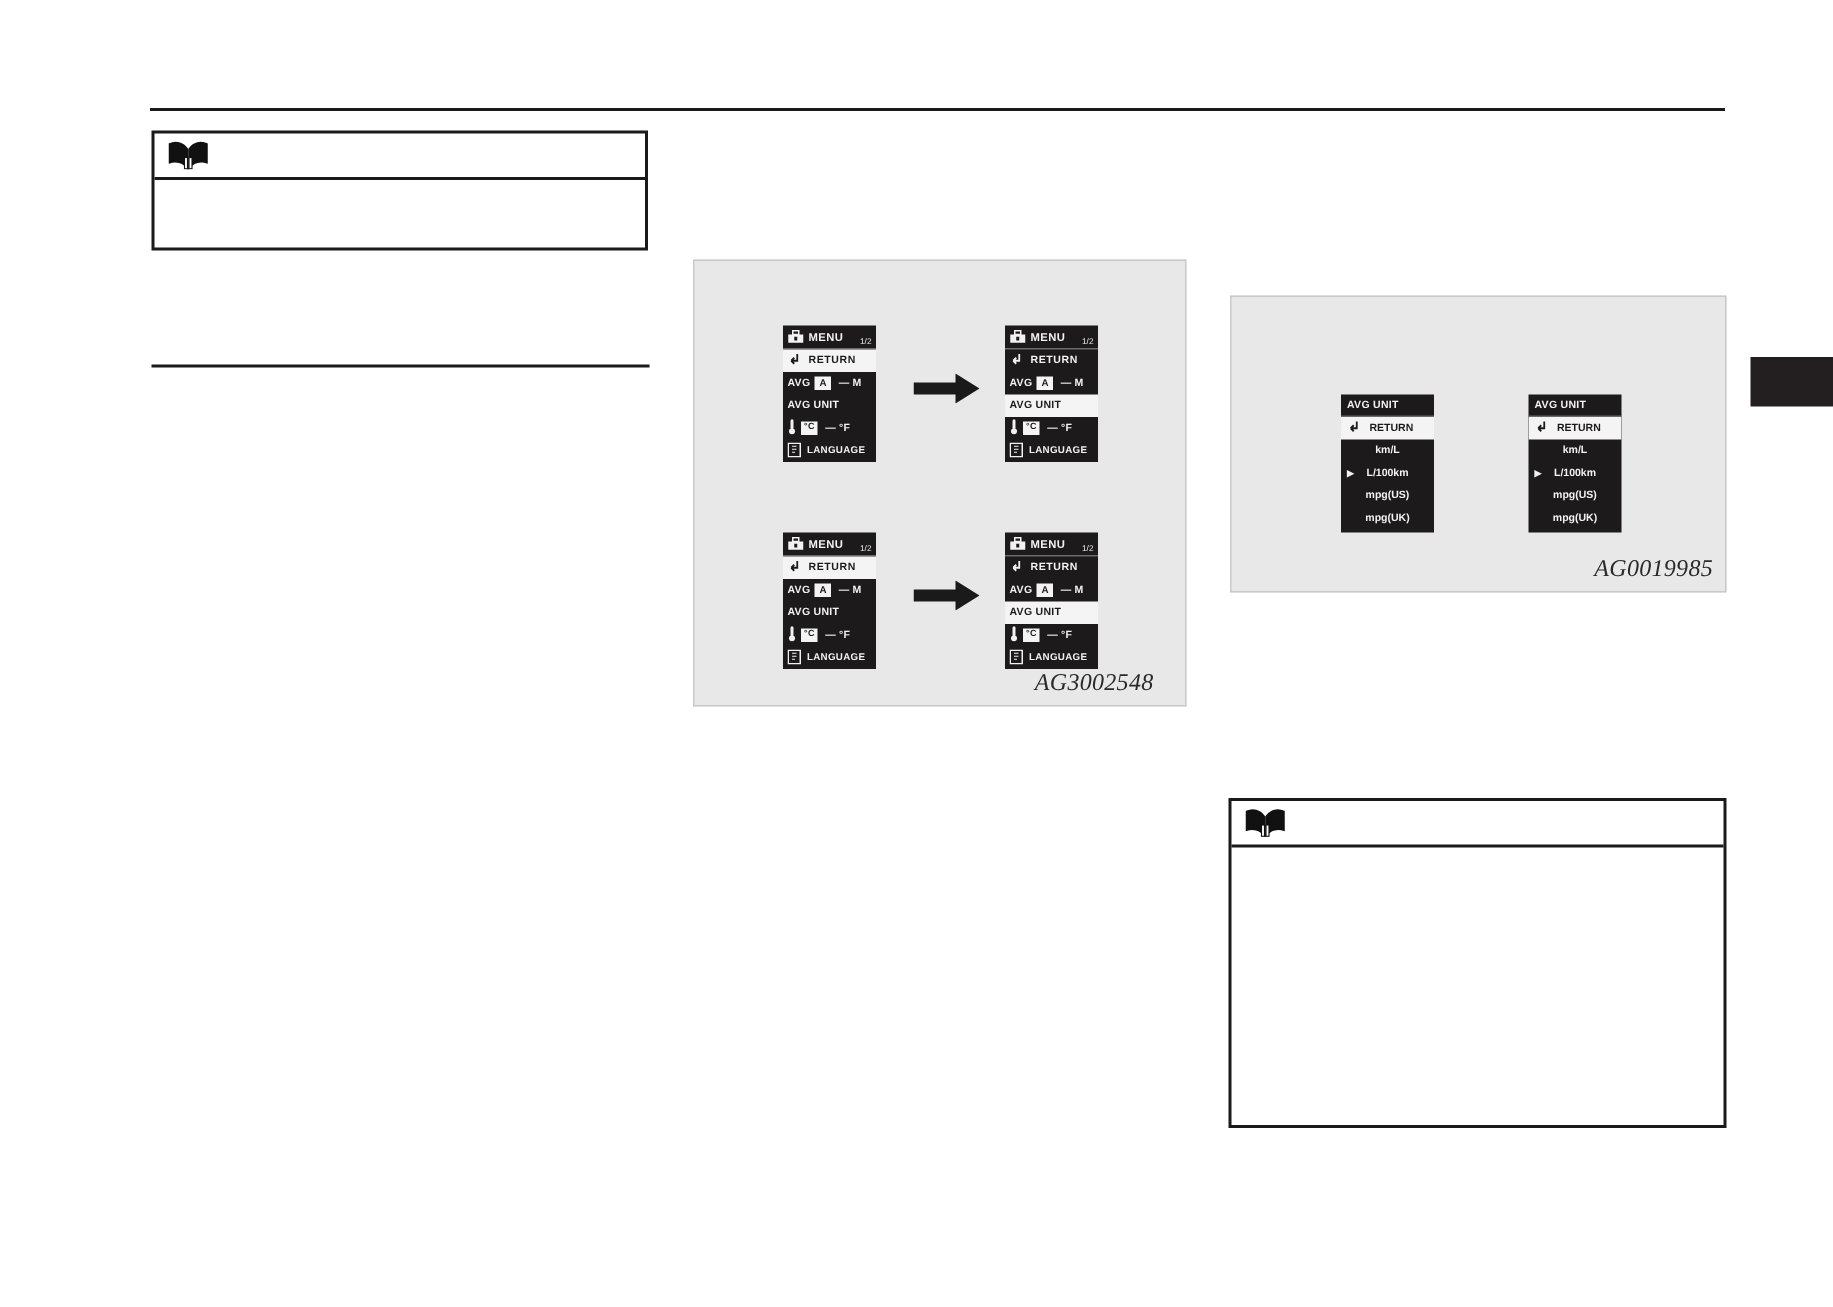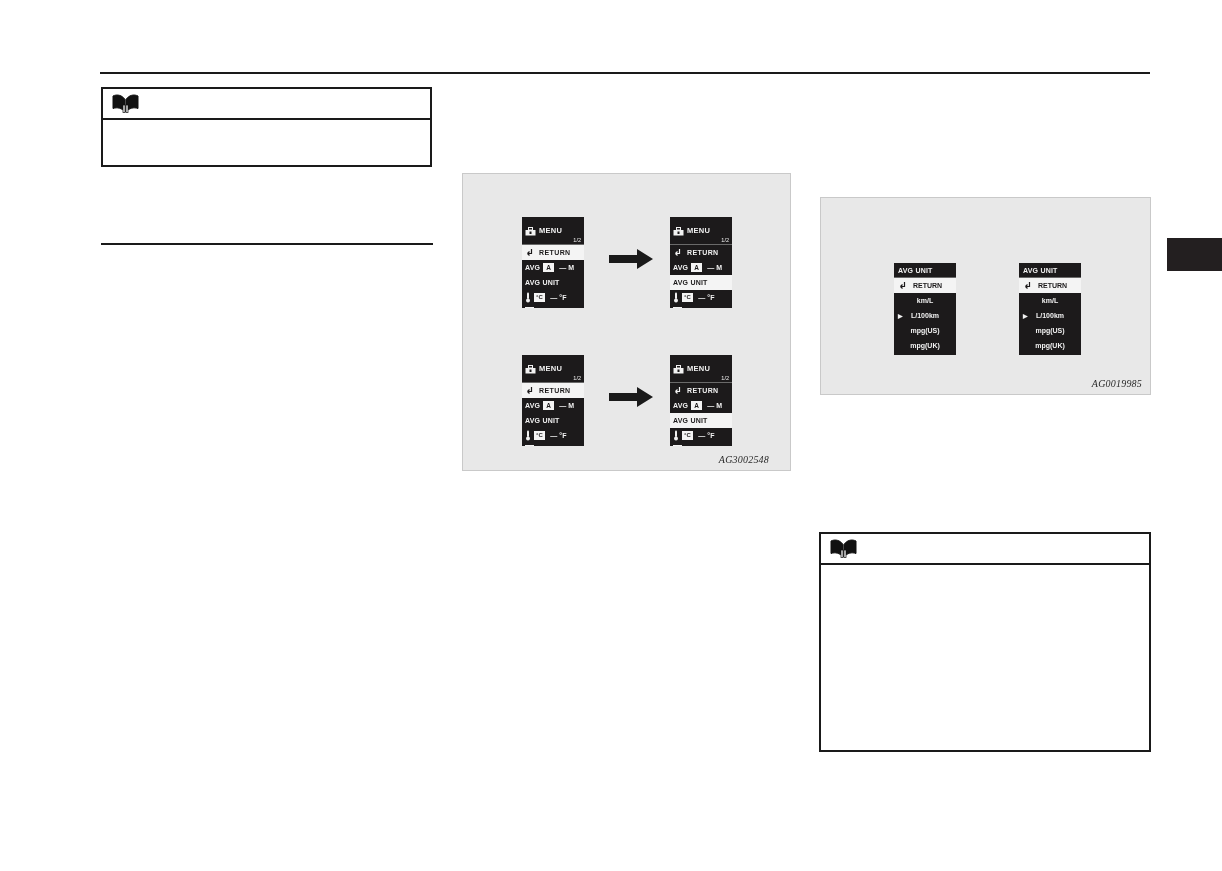--- a/index.html
+++ b/index.html
@@ -62,21 +62,21 @@
     box-sizing: border-box;
     position: absolute;
   }
   .fig-left  { left: 462px; top: 173px; width: 329px; height: 298px; }
   .fig-right { left: 820px; top: 197px; width: 331px; height: 198px; }
 
   .fig-id {
     position: absolute;
     font-family: "Liberation Serif", serif;
     font-style: italic;
-    font-size: 10px;
+    font-size: 16px;
     color: #2a2a2a;
     letter-spacing: 0.2px;
   }
   .fig-left .fig-id  { right: 21px; bottom: 5px; }
   .fig-right .fig-id { right: 8px; bottom: 5px; }
 
   
   .lcd {
     position: absolute;
     background: #1c1a1b;
@@ -92,21 +92,21 @@
     white-space: nowrap;
   }
   .lcd-row.hl {
     background: #f4f4f4;
     color: #1c1a1b;
   }
 
   
   .menu-panel { width: 62px; height: 91px; }
   .menu-panel .title-row {
-    height: 28px;
+    height: 16px;
     padding: 0 3px;
     justify-content: flex-start;
     border-bottom: 1px solid #6a6a6a;
   }
   .menu-panel .m-title {
     font-size: 7.5px;
     font-weight: bold;
     letter-spacing: 0.3px;
     margin-left: 3px;
   }

